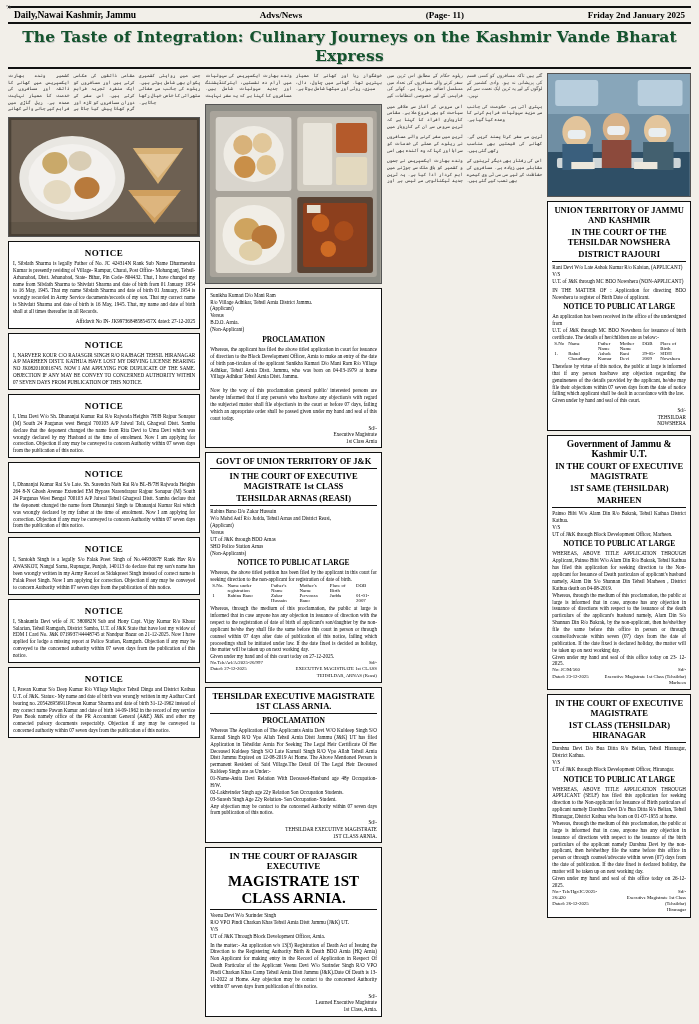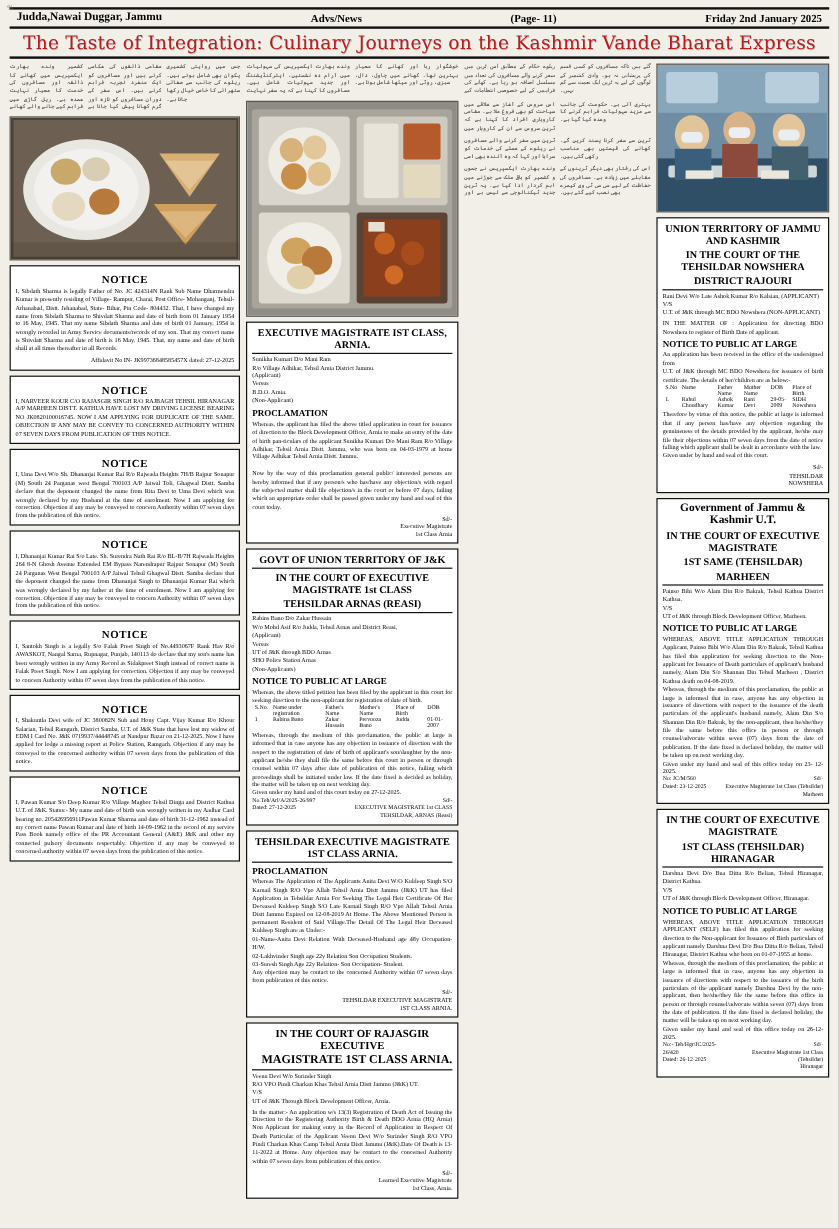--- a/index.html
+++ b/index.html
@@ -3,52 +3,52 @@
 <meta charset="utf-8">
 <style>
   html,body{margin:0;padding:0;background:#9a9a9a;}
   body{font-family:"Liberation Serif", serif;}
   .page{width:699px;height:1024px;background:#f2efe9;position:relative;overflow:hidden;box-sizing:border-box;padding:6px 8px;}
   .masthead{display:flex;align-items:center;justify-content:space-between;border-top:2px solid #111;border-bottom:2px solid #111;padding:2px 6px;font-weight:bold;font-size:9px;}
   .masthead .m1{font-size:9.5px;}
   .masthead .m2{font-size:9px;}
   .masthead .m3{font-size:9px;}
   .masthead .m4{font-size:9px;}
-  .headline{text-align:center;font-family:"DejaVu Serif",serif;font-weight:normal;font-size:15.5px;letter-spacing:.2px;padding:3px 0 2px;border-bottom:2px solid #111;color:#b91c1c;
+  .headline{text-align:center;font-family:"DejaVu Serif",serif;font-weight:bold;font-size:15.5px;letter-spacing:.2px;padding:3px 0 2px;border-bottom:2px solid #111;color:#14532d;
     text-shadow:0.6px 0.6px 0 #bdbdbd;}
   .grid{display:flex;gap:5px;margin-top:4px;height:952px;}
   .col{display:flex;flex-direction:column;gap:4px;}
   .c1{width:198px;}
   .c2{width:182px;}
   .c3{width:160px;}
   .c4{width:148px;}
   .urdu{font-size:4.6px;line-height:1.45;color:#3b3b3b;text-align:justify;column-gap:4px;}
   .urdu3{columns:3;}
   .urdu2{columns:2;}
   .photo{border:1px solid #555;background:#cfcabc;position:relative;overflow:hidden;}
   .notice-box{border:1px solid #111;padding:3px 4px;background:#fff;}
   .nb-title{text-align:center;font-weight:bold;font-size:8.5px;border-bottom:1px solid #111;padding-bottom:2px;margin-bottom:2px;}
-  .nb-title2{font-weight:bold;font-size:7.5px;margin:2px 0;}
+  .nb-title2{text-align:center;font-weight:bold;font-size:7.5px;margin:2px 0;}
   .nb-body{font-size:5.1px;line-height:1.35;text-align:justify;}
   .sig{text-align:right;font-size:5.1px;line-height:1.3;margin-top:3px;}
   .noticeword{text-align:center;font-weight:bold;font-size:9px;margin:3px 0 2px;letter-spacing:.5px;}
   .tbl{width:100%;border-collapse:collapse;font-size:4.9px;}
   .tbl td{padding:0 2px;vertical-align:top;}
   .flex-row{display:flex;justify-content:space-between;}
   .tiny{font-size:4.8px;line-height:1.3;}
   .corner{position:absolute;top:4px;left:6px;font-size:6px;color:#666;}
 </style>
 </head>
 <body>
 
 <div class="page">
   <div class="corner">%</div>
 
   <div class="masthead">
-    <div class="m1">Judda,Nawai Duggar, Jammu</div>
+    <div class="m1">Daily,Nawai Kashmir, Jammu</div>
     <div class="m2">Advs/News</div>
     <div class="m3">(Page- 11)</div>
     <div class="m4">Friday 2nd January 2025</div>
   </div>
 
   <div class="headline">The Taste of Integration: Culinary Journeys on the Kashmir Vande Bharat Express</div>
 
   <div class="grid">
 
     <div class="col c1">
@@ -136,21 +136,20 @@
           <rect x="94" y="92" width="78" height="76" rx="3" fill="#5a4334"></rect>
           <rect x="100" y="98" width="66" height="64" rx="2" fill="#8c3f1d"></rect>
           <circle cx="118" cy="118" r="9" fill="#c4601f"></circle>
           <circle cx="142" cy="126" r="10" fill="#a84c1b"></circle>
           <circle cx="126" cy="144" r="8" fill="#cf6b24"></circle>
           <rect x="104" y="100" width="14" height="8" fill="#e6e1d2"></rect>
         </svg>
       </div>
 
       <div class="notice-box">
-        <div class="nb-title">EXECUTIVE MAGISTRATE IST CLASS, ARNIA.</div>
         <div class="nb-body" style="white-space:pre-line;">Sunikha Kumari D/o Mani Ram
 R/o Village Adhikar, Tehsil Arnia District Jammu.
 (Applicant)
 Versus
 B.D.O. Arnia.
 (Non-Applicant)</div>
         <div class="nb-title2">PROCLAMATION</div>
         <div class="nb-body" style="white-space:pre-line;">Whereas, the applicant has filed the above titled application in court for issuance of direction to the Block Development Officer, Arnia to make an entry of the date of birth pan-ticulars of the applicant Sunikha Kumari D/o Mani Ram R/o Village Adhikar, Tehsil Arnia Distt. Jammu, who was born on 04-03-1979 at home Village Adhikar Tehsil Arnia Distt. Jammu.
 
 Now by the way of this proclamation general public/ interested persons are hereby informed that if any person/s who has/have any objection/s with regard the subjected matter shall file objection/s in the court or before 07 days, failing which an appropriate order shall be passed given under my hand and seal of this court today.</div>
@@ -211,21 +210,21 @@
 02-Lakhvinder Singh age 22y Relation Son Occupation Students.
 03-Suresh Singh Age 22y Relation- Son Occupation- Student.
 Any objection may be contact to the concerned Authority within 07 seven days from publication of this notice.</div>
         <div class="sig" style="white-space:pre-line;">Sd/-
 TEHSILDAR EXECUTIVE MAGISTRATE
 1ST CLASS ARNIA.</div>
       </div>
 
       <div class="notice-box">
         <div class="nb-title" style="border:0;margin:0;font-size:9px;">IN THE COURT OF RAJASGIR EXECUTIVE</div>
-        <div class="nb-title" style="font-size:10px;text-align:right;">MAGISTRATE 1ST CLASS ARNIA.</div>
+        <div class="nb-title" style="font-size:15px;">MAGISTRATE 1ST CLASS ARNIA.</div>
         <div class="nb-body" style="white-space:pre-line;">Veenu Devi W/o Surinder Singh
 R/O VPO Pindi Charkan Khas Tehsil Arnia Distt Jammu (J&amp;K) UT.
 V/S
 UT of J&amp;K Through Block Development Officer, Arnia.</div>
         <div class="nb-body" style="white-space:pre-line;margin-top:2px;">In the matter:- An application w/s 13(3) Registration of Death Act of Issuing the Direction to the Registering Authority Birth &amp; Death BDO Arnia (HQ Arnia) Non Applicant for making entry in the Record of Application in Respect Of Death Particular of the Applicant Veenu Devi W/o Surinder Singh R/O VPO Pindi Charkan Khas Camp Tehsil Arnia Distt Jammu (J&amp;K).Date Of Death is 13-11-2022 at Home.  Any objection may be contact to the concerned Authority within 07 seven days from publication of this notice.</div>
         <div class="sig" style="white-space:pre-line;">Sd/-
 Learned Executive Magistrate
 1st Class, Arnia.</div>
       </div>
     </div>

